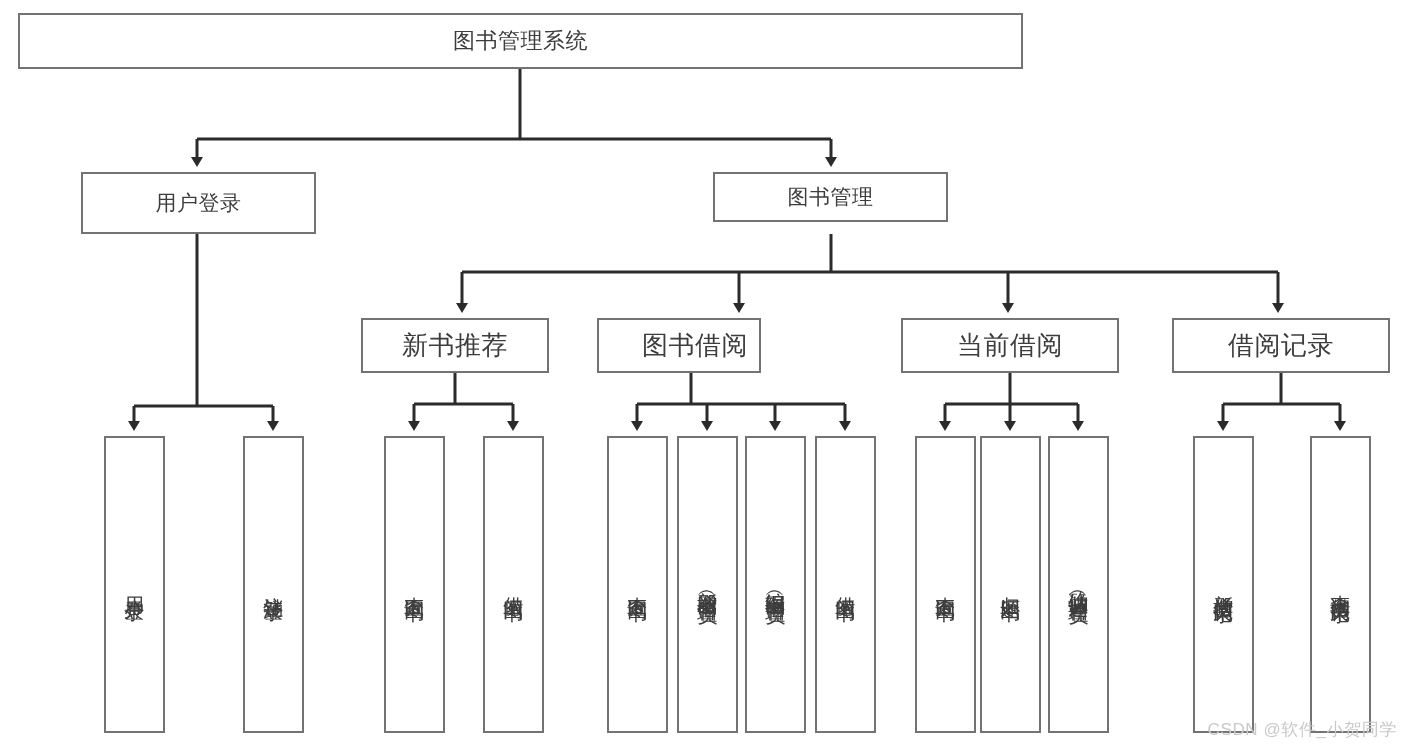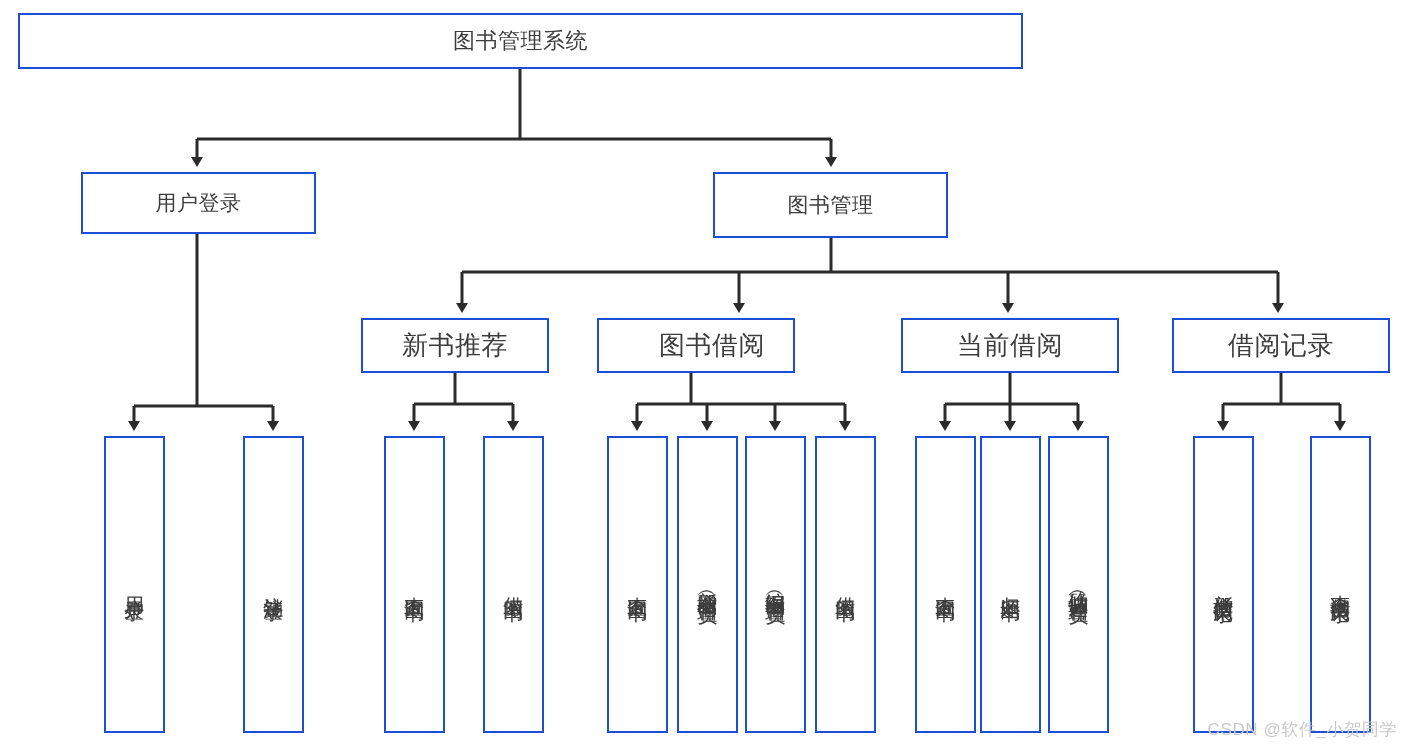--- a/index.html
+++ b/index.html
@@ -21,21 +21,21 @@
     position: absolute;
     left: 0;
     top: 0;
     width: 1405px;
     height: 747px;
   }
   .node {
     position: absolute;
     box-sizing: border-box;
     background: #ffffff;
-    border: 2px solid #1d4ed8;
+    border: 2px solid #737373;
     display: flex;
     align-items: center;
     justify-content: center;
     z-index: 2;
   }
   .node-label {
     color: #3d3d3d;
     font-size: 21px;
     line-height: 1.18;
     letter-spacing: 0.5px;
@@ -125,28 +125,28 @@
     </g>
   </svg>
 
   <div class="node root" style="left:18px; top:13px; width:1005px; height:56px;">
     <span class="node-label">图书管理系统</span>
   </div>
 
   <div class="node level2" style="left:81px; top:172px; width:235px; height:62px;">
     <span class="node-label">用户登录</span>
   </div>
-  <div class="node level2" style="left:713px; top:172px; width:235px; height:66px;">
+  <div class="node level2" style="left:713px; top:172px; width:235px; height:50px;">
     <span class="node-label">图书管理</span>
   </div>
 
   <div class="node level3" style="left:361px; top:318px; width:188px; height:55px;">
     <span class="node-label">新书推荐</span>
   </div>
-  <div class="node level3" style="left:597px; top:318px; width:198px; height:55px;padding-left:32px;">
+  <div class="node level3" style="left:597px; top:318px; width:164px; height:55px;padding-left:32px;">
     <span class="node-label">图书借阅</span>
   </div>
   <div class="node level3" style="left:1172px; top:318px; width:218px; height:55px;">
     <span class="node-label">借阅记录</span>
   </div>
   <div class="node level3" style="left:901px; top:318px; width:218px; height:55px;">
     <span class="node-label">当前借阅</span>
   </div>
 
   <div class="node leaf" style="left:104px; top:436px; width:61px; height:297px;">

